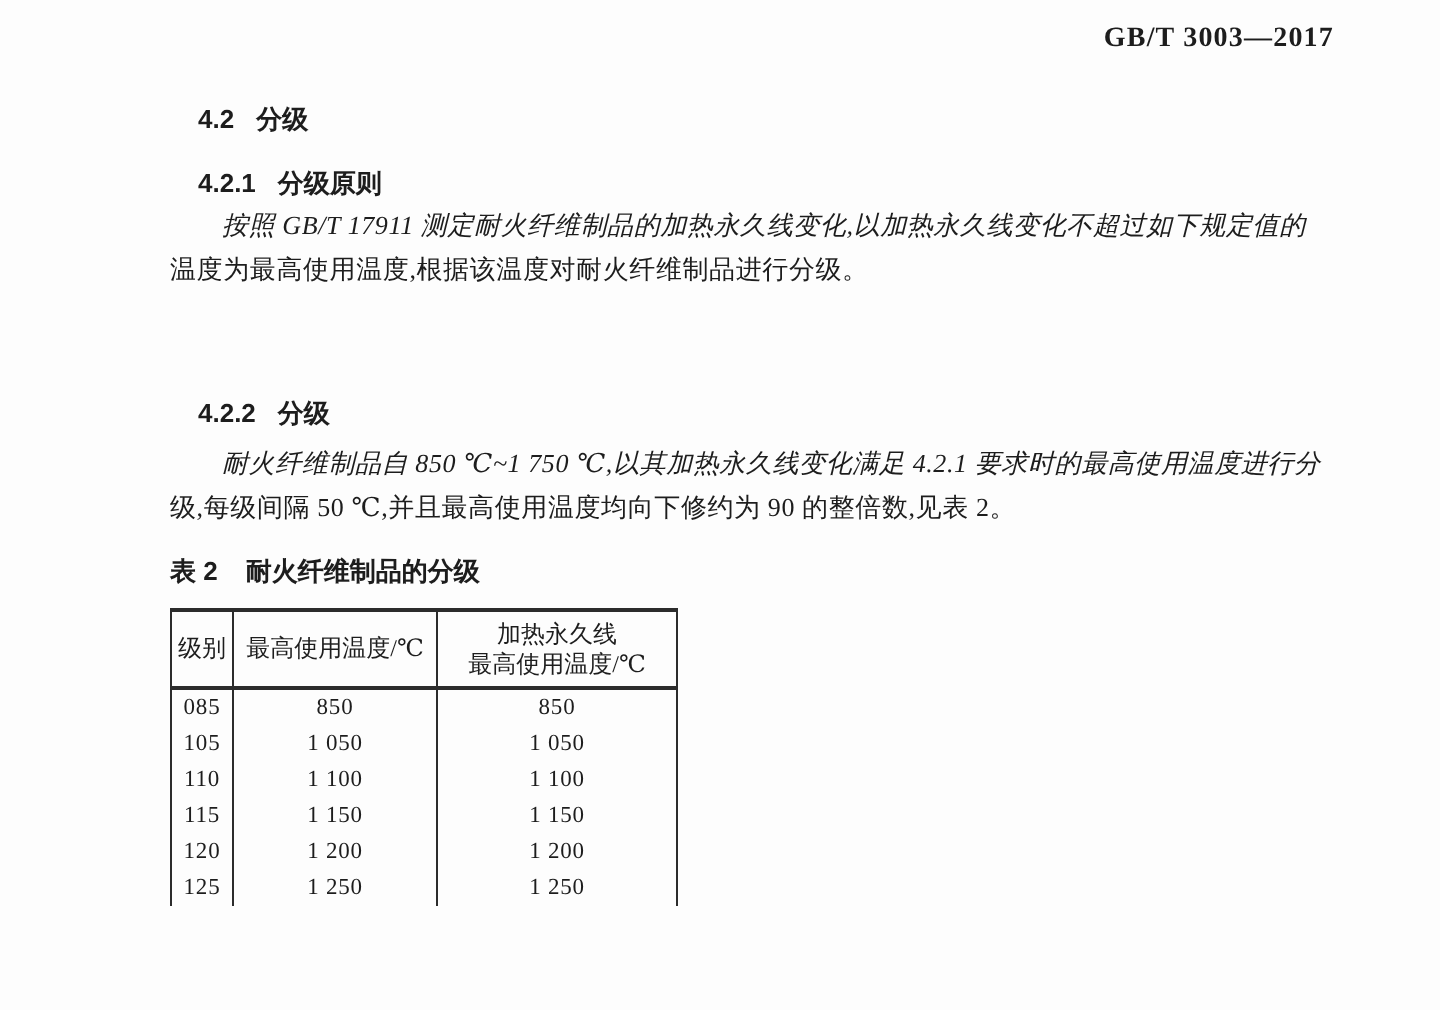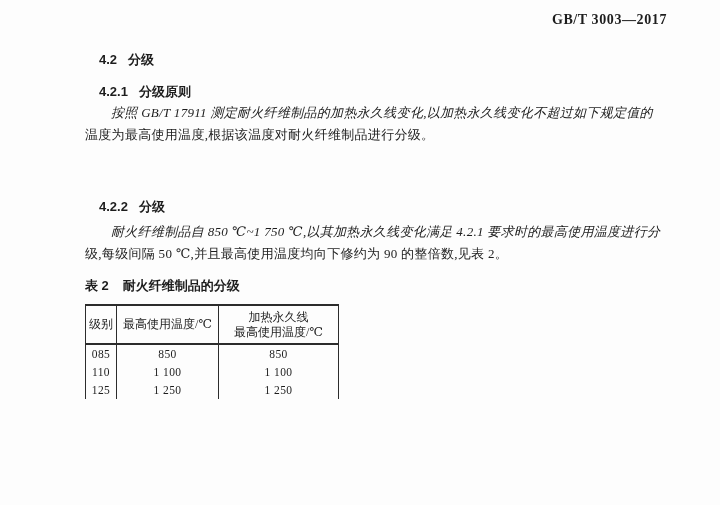--- a/index.html
+++ b/index.html
@@ -116,23 +116,38 @@
         </th>
       </tr>
     </thead>
     <tbody>
         <tr>
           <td>085</td>
           <td>850</td>
           <td>850</td>
         </tr>
         <tr>
+          <td>105</td>
+          <td>1 050</td>
+          <td>1 050</td>
+        </tr>
+        <tr>
           <td>110</td>
           <td>1 100</td>
           <td>1 100</td>
+        </tr>
+        <tr>
+          <td>115</td>
+          <td>1 150</td>
+          <td>1 150</td>
+        </tr>
+        <tr>
+          <td>120</td>
+          <td>1 200</td>
+          <td>1 200</td>
         </tr>
         <tr>
           <td>125</td>
           <td>1 250</td>
           <td>1 250</td>
         </tr>
       </tbody>
   </table>
 
 </div>

